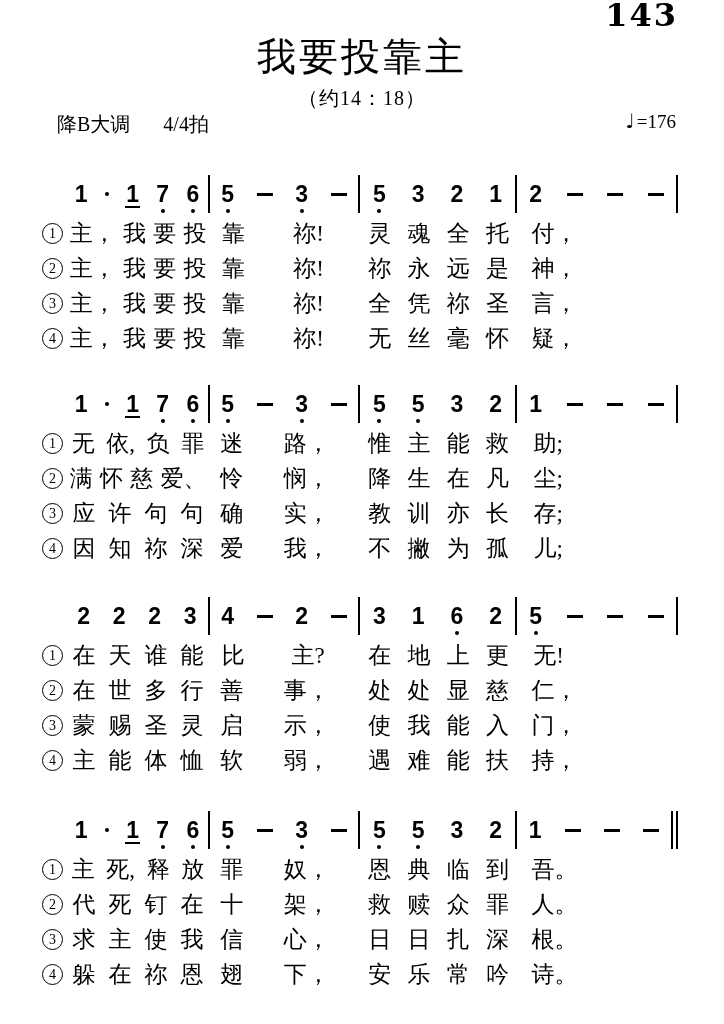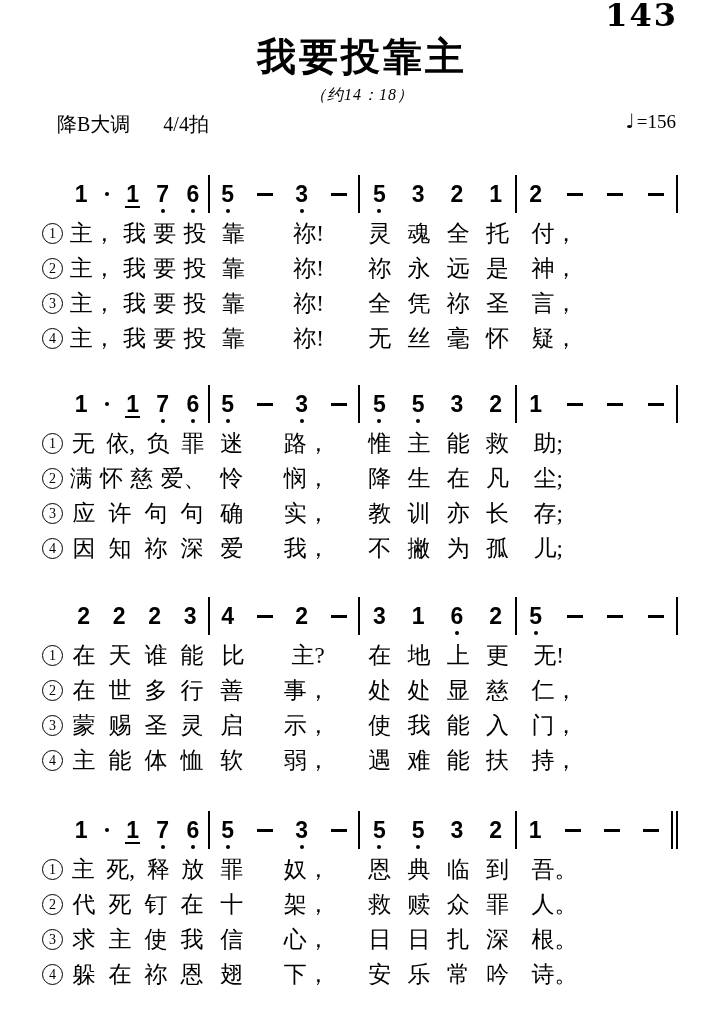--- a/index.html
+++ b/index.html
@@ -14,25 +14,25 @@
   
   .hymn-number{
     position:absolute;top:-4px;right:46px;
     font-family:"DejaVu Serif", serif;
     font-weight:bold;font-size:32px;letter-spacing:2px;
   }
   .page-title{
     position:absolute;top:30px;left:0;right:0;
     text-align:center;
     font-family:"Liberation Sans", sans-serif;
-    font-weight:bold;font-size:39px;letter-spacing:3px;
+    font-weight:normal;font-size:39px;letter-spacing:3px;
   }
   .scripture-ref{
     position:absolute;top:85px;left:0;right:0;
-    text-align:center;font-size:16px;letter-spacing:1px;font-style:italic;
+    text-align:center;font-size:20px;letter-spacing:1px;
   }
   .meta-left{
     position:absolute;top:111px;left:57px;
     font-size:20px;
   }
   .meta-left .timesig{margin-left:28px;}
   .tempo{
     position:absolute;top:109px;right:48px;
     font-size:19px;
   }
@@ -88,21 +88,21 @@
 
 <div class="page">
   <div class="hymn-number">143</div>
   <div class="page-title">我要投靠主</div>
   <div class="scripture-ref">（约14：18）</div>
   <div class="meta-left">
     <span>降B大调</span>
     <span class="timesig">4/4拍</span>
   </div>
   <div class="tempo">
-    <span class="tempo-note">♩</span><span>=156</span>
+    <span class="tempo-note">♩</span><span>=176</span>
   </div>
 
   <div id="systems">
       <div class="system s1">
         <div class="music-line">
           <span class="gutter"></span>
           <span class="m w1">
             <span class="note">1</span>
             <span class="augdot"></span>
             <span class="note underl">1</span>

